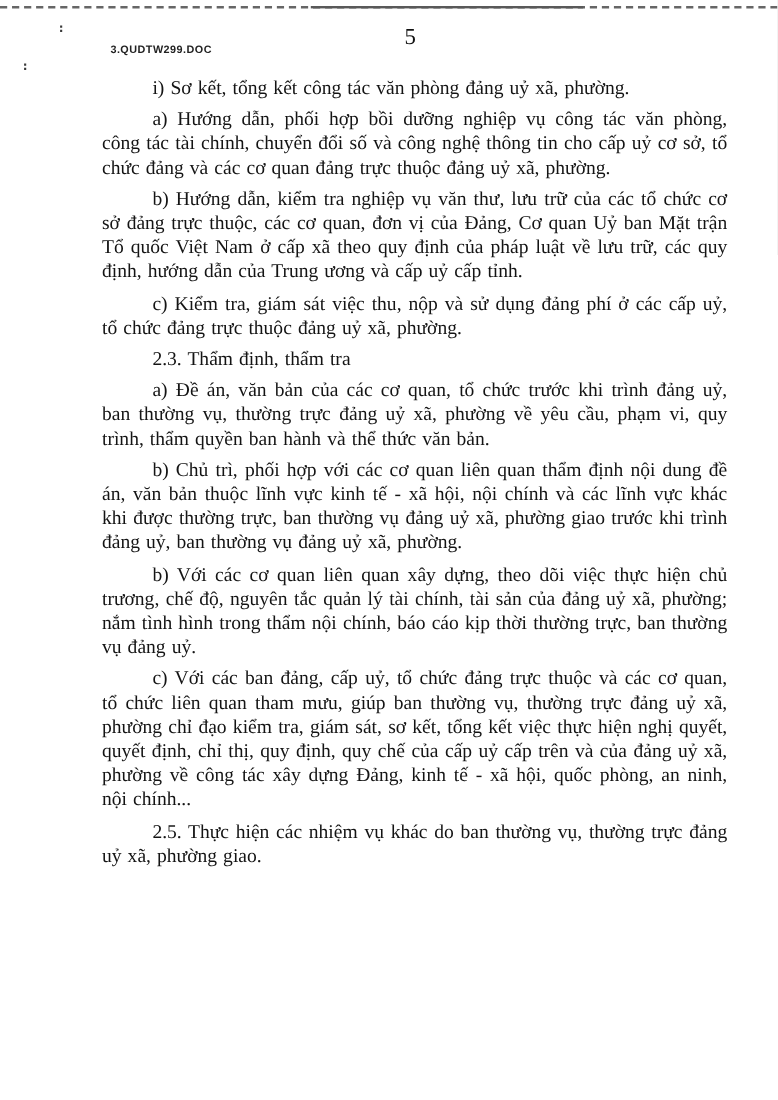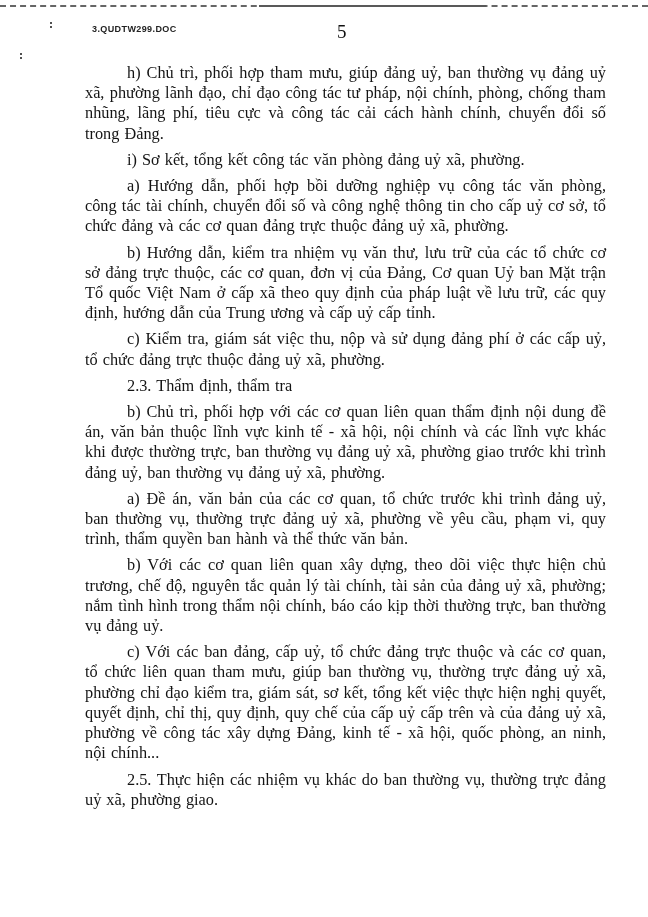--- a/index.html
+++ b/index.html
@@ -43,21 +43,21 @@
     font-weight: bold;
     color: #3a3a3a;
     line-height: 1;
   }
   .artifact-mark.m1 { left: 49px; top: 20px; }
   .artifact-mark.m2 { left: 19px; top: 51px; }
   
   .doc-label {
     position: absolute;
     left: 92px;
-    top: 24px;
+    top: 36px;
     font-family: "Liberation Sans", "DejaVu Sans", sans-serif;
     font-size: 9px;
     font-weight: 700;
     letter-spacing: 0.4px;
     color: #222222;
   }
   
   .page-number {
     position: absolute;
     left: 337px;
@@ -90,26 +90,25 @@
   <div class="scan-edge"></div>
 
   <span class="artifact-mark m1">:</span>
   <span class="artifact-mark m2">:</span>
 
   <div class="doc-label">3.QUDTW299.DOC</div>
 
   <div class="page-number">5</div>
 
   <div class="doc-body">
-      <p class="list-item">h) Chủ trì, phối hợp tham mưu, giúp đảng uỷ, ban thường vụ đảng uỷ xã, phường lãnh đạo, chỉ đạo công tác tư pháp, nội chính, phòng, chống tham nhũng, lãng phí, tiêu cực và công tác cải cách hành chính, chuyển đổi số trong Đảng.</p>
       <p class="list-item">i) Sơ kết, tổng kết công tác văn phòng đảng uỷ xã, phường.</p>
       <p class="list-item">a) Hướng dẫn, phối hợp bồi dưỡng nghiệp vụ công tác văn phòng, công tác tài chính, chuyển đổi số và công nghệ thông tin cho cấp uỷ cơ sở, tổ chức đảng và các cơ quan đảng trực thuộc đảng uỷ xã, phường.</p>
-      <p class="list-item">b) Hướng dẫn, kiểm tra nhiệm vụ văn thư, lưu trữ của các tổ chức cơ sở đảng trực thuộc, các cơ quan, đơn vị của Đảng, Cơ quan Uỷ ban Mặt trận Tổ quốc Việt Nam ở cấp xã theo quy định của pháp luật về lưu trữ, các quy định, hướng dẫn của Trung ương và cấp uỷ cấp tỉnh.</p>
+      <p class="list-item">b) Hướng dẫn, kiểm tra nghiệp vụ văn thư, lưu trữ của các tổ chức cơ sở đảng trực thuộc, các cơ quan, đơn vị của Đảng, Cơ quan Uỷ ban Mặt trận Tổ quốc Việt Nam ở cấp xã theo quy định của pháp luật về lưu trữ, các quy định, hướng dẫn của Trung ương và cấp uỷ cấp tỉnh.</p>
       <p class="list-item">c) Kiểm tra, giám sát việc thu, nộp và sử dụng đảng phí ở các cấp uỷ, tổ chức đảng trực thuộc đảng uỷ xã, phường.</p>
       <p class="heading">2.3. Thẩm định, thẩm tra</p>
+      <p class="list-item">a) Đề án, văn bản của các cơ quan, tổ chức trước khi trình đảng uỷ, ban thường vụ, thường trực đảng uỷ xã, phường về yêu cầu, phạm vi, quy trình, thẩm quyền ban hành và thể thức văn bản.</p>
       <p class="list-item">b) Chủ trì, phối hợp với các cơ quan liên quan thẩm định nội dung đề án, văn bản thuộc lĩnh vực kinh tế - xã hội, nội chính và các lĩnh vực khác khi được thường trực, ban thường vụ đảng uỷ xã, phường giao trước khi trình đảng uỷ, ban thường vụ đảng uỷ xã, phường.</p>
-      <p class="list-item">a) Đề án, văn bản của các cơ quan, tổ chức trước khi trình đảng uỷ, ban thường vụ, thường trực đảng uỷ xã, phường về yêu cầu, phạm vi, quy trình, thẩm quyền ban hành và thể thức văn bản.</p>
       <p class="list-item">b) Với các cơ quan liên quan xây dựng, theo dõi việc thực hiện chủ trương, chế độ, nguyên tắc quản lý tài chính, tài sản của đảng uỷ xã, phường; nắm tình hình trong thẩm nội chính, báo cáo kịp thời thường trực, ban thường vụ đảng uỷ.</p>
       <p class="list-item">c) Với các ban đảng, cấp uỷ, tổ chức đảng trực thuộc và các cơ quan, tổ chức liên quan tham mưu, giúp ban thường vụ, thường trực đảng uỷ xã, phường chỉ đạo kiểm tra, giám sát, sơ kết, tổng kết việc thực hiện nghị quyết, quyết định, chỉ thị, quy định, quy chế của cấp uỷ cấp trên và của đảng uỷ xã, phường về công tác xây dựng Đảng, kinh tế - xã hội, quốc phòng, an ninh, nội chính...</p>
       <p class="heading">2.5. Thực hiện các nhiệm vụ khác do ban thường vụ, thường trực đảng uỷ xã, phường giao.</p>
     </div>
 
 </div>
 
 </body></html>

